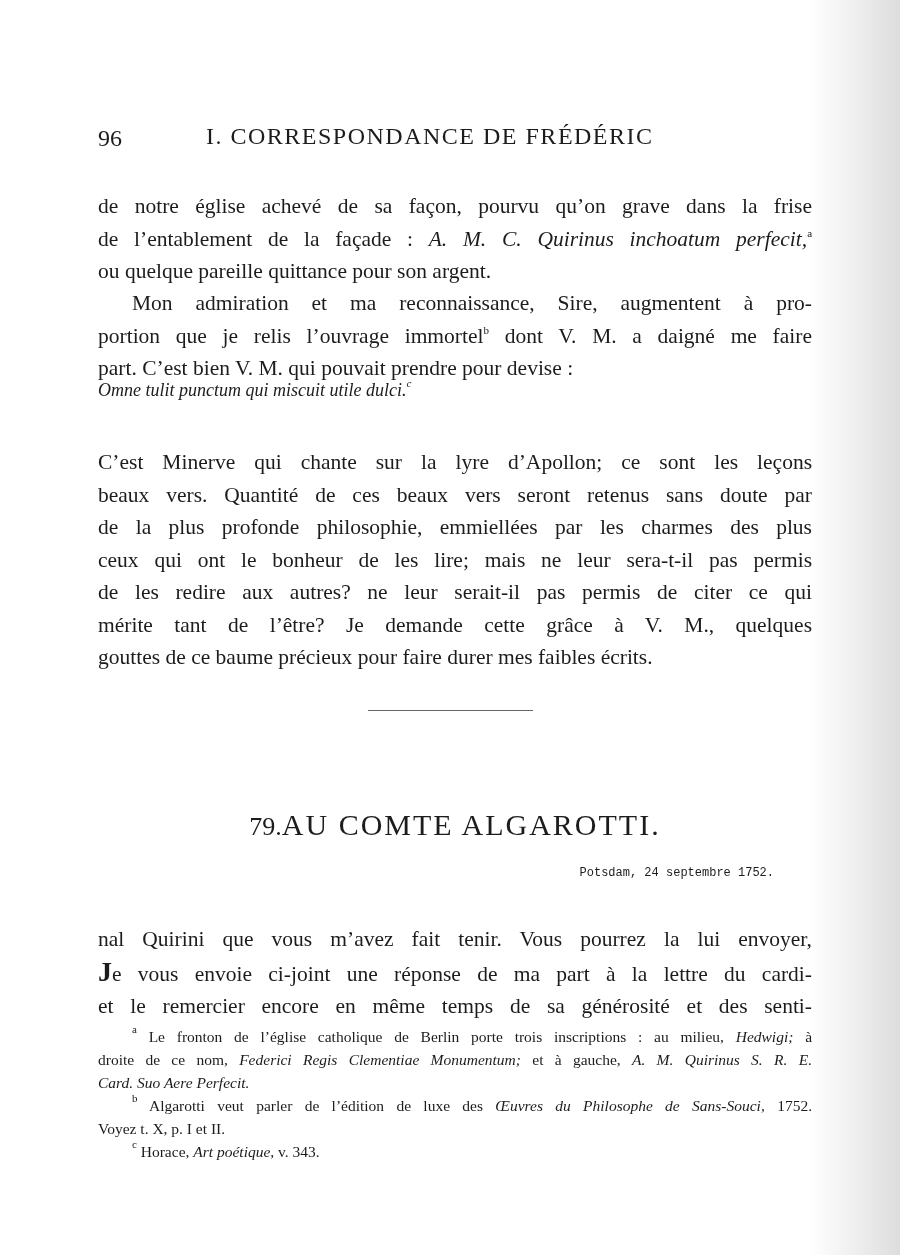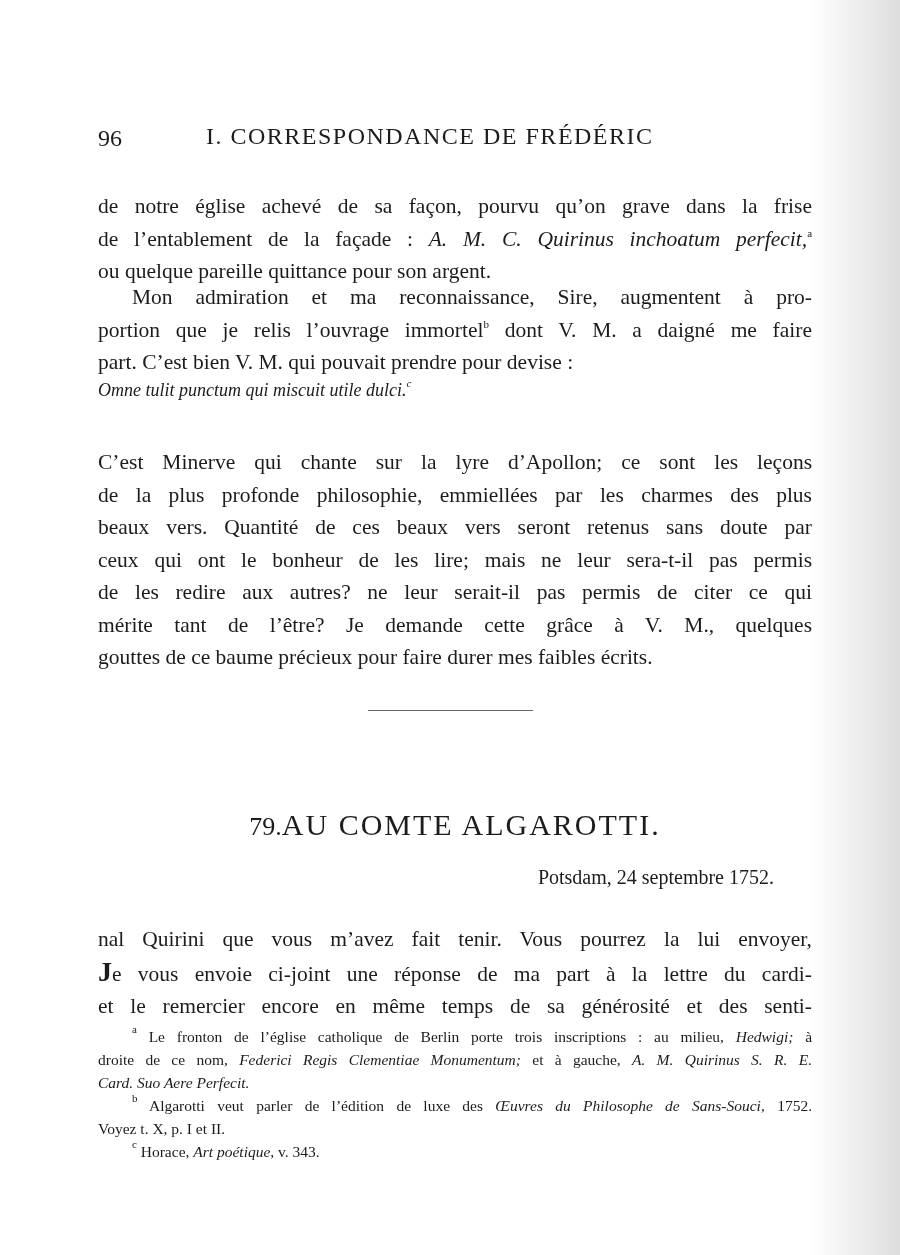--- a/index.html
+++ b/index.html
@@ -33,21 +33,21 @@
   .quote {
     position: absolute; top: 380px; left: 0; width: 714px; text-align: left;
     font-size: 18px; font-style: italic;
   }
   .separator { position: absolute; left: 270px; top: 710px; width: 165px; height: 1px; background: #666; }
   .letter-title {
     position: absolute; top: 808px; left: 0; width: 714px; text-align: center;
     font-size: 30px; letter-spacing: 2px;
   }
   .letter-title .num { font-size: 26px; letter-spacing: 0; }
-  .dateline { position: absolute; top: 866px; right: 38px; font-size: 20px; }
+  .dateline { position: absolute; top: 866px; right: 38px; font-size: 12px; font-family: Liberation Mono, monospace; }
   .dropcap { font-size: 28px; font-weight: bold; }
   .footnotes {
     position: absolute; top: 1025px; left: 0; width: 714px;
     font-size: 15.5px; line-height: 23px;
   }
   .footnotes .line { font-size: 15.5px; }
 </style>
 </head>
 <body>
 
@@ -59,34 +59,34 @@
     <span class="page-number">96</span>
     <span class="head-title">I. CORRESPONDANCE DE FRÉDÉRIC</span>
   </div>
 
   <div class="body-text" style="top:168px;">
     <span class="line">de notre église achevé de sa façon, pourvu qu’on grave dans la frise</span>
     <span class="line"><span>de l’entablement de la façade :</span> <i>A. M. C. Quirinus inchoatum perfecit,</i><sup>a</sup></span>
     <span class="line last">ou quelque pareille quittance pour son argent.</span>
   </div>
 
-  <div class="body-text" style="top:259px;">
+  <div class="body-text" style="top:265px;">
     <span class="line indent">Mon admiration et ma reconnaissance, Sire, augmentent à pro-</span>
     <span class="line"><span>portion que je relis l’ouvrage immortel</span><sup>b</sup><span> dont V. M. a daigné me faire</span></span>
     <span class="line last">part.  C’est bien V. M. qui pouvait prendre pour devise :</span>
   </div>
 
   <div class="quote">
     <span>Omne tulit punctum qui miscuit utile dulci.</span><sup>c</sup>
   </div>
 
   <div class="body-text" style="top:424px;">
     <span class="line">C’est Minerve qui chante sur la lyre d’Apollon; ce sont les leçons</span>
+    <span class="line">beaux vers. Quantité de ces beaux vers seront retenus sans doute par</span>
     <span class="line">de la plus profonde philosophie, emmiellées par les charmes des plus</span>
-    <span class="line">beaux vers. Quantité de ces beaux vers seront retenus sans doute par</span>
     <span class="line">ceux qui ont le bonheur de les lire; mais ne leur sera-t-il pas permis</span>
     <span class="line">de les redire aux autres? ne leur serait-il pas permis de citer ce qui</span>
     <span class="line">mérite tant de l’être? Je demande cette grâce à V. M., quelques</span>
     <span class="line last">gouttes de ce baume précieux pour faire durer mes faibles écrits.</span>
   </div>
 
   <div class="separator"></div>
 
   <div class="letter-title">
     <span class="num">79.</span><span>AU COMTE ALGAROTTI.</span>

